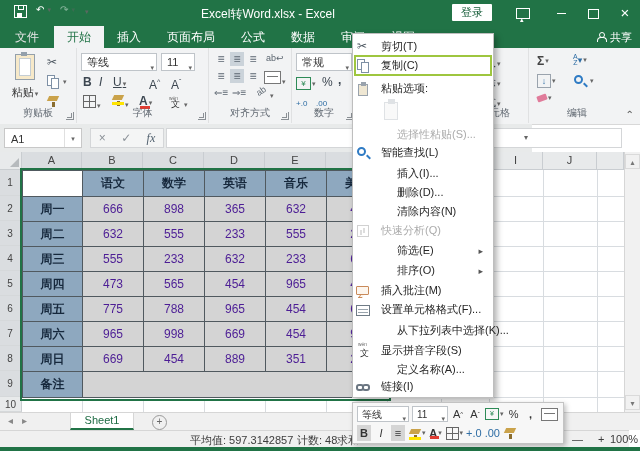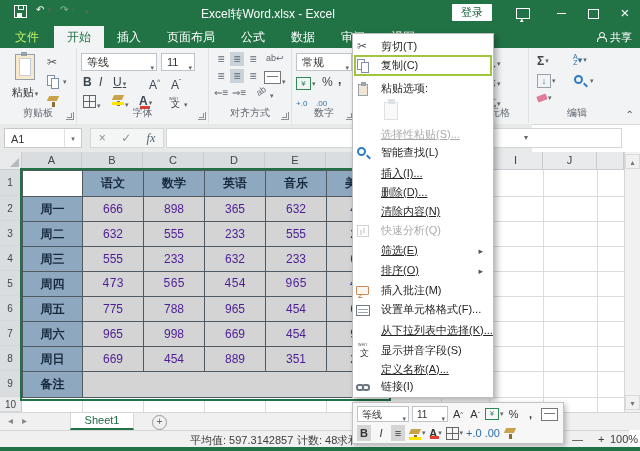--- a/index.html
+++ b/index.html
@@ -18,21 +18,21 @@
   .login{position:absolute;left:452px;top:4px;width:40px;height:17px;background:#fff;color:#155c38;
          font-size:11px;line-height:17px;text-align:center;border-radius:1px;}
   .winbtn{position:absolute;top:0;width:26px;height:26px;text-align:center;line-height:26px;color:#fff;font-size:13px;}
   .ricon{display:inline-block;width:12px;height:9px;border:1px solid #fff;position:relative;vertical-align:middle;}
   .ricon::after{content:"▴";position:absolute;left:3px;top:-2px;font-size:7px;color:#fff;}
   .maxicon{display:inline-block;width:9px;height:8px;border:1px solid #fff;vertical-align:middle;}
   .minicon{display:inline-block;width:9px;height:1px;background:#fff;vertical-align:middle;}
   
   .tabrow{position:absolute;left:0;top:26px;width:640px;height:22px;background:#217346;color:#fff;display:flex;}
   .tab{padding:0 13px;line-height:22px;font-size:12px;}
-  .tab.filetab{background:#217346;color:#bef264;padding:0 15px;}
+  .tab.filetab{background:#217346;color:#e5e5e5;padding:0 15px;}
   .tab.active{background:#F2F3F4;color:#217346;}
   .share{position:absolute;right:8px;top:0;line-height:22px;font-size:11px;display:flex;align-items:center;gap:4px;}
   .person{display:inline-block;width:10px;height:10px;position:relative;}
   .person::before{content:"";position:absolute;left:3px;top:0;width:4px;height:4px;border:1px solid #fff;border-radius:50%;}
   .person::after{content:"";position:absolute;left:1px;top:5px;width:8px;height:4px;border:1px solid #fff;border-bottom:none;border-radius:4px 4px 0 0;}
   
   .ribbon{position:absolute;left:0;top:48px;width:640px;height:76px;background:#F2F3F4;border-bottom:1px solid #D8D8D8;}
   .rgroup{position:absolute;top:0;height:75px;border-right:1px solid #E0E1E2;}
   .glabel{position:absolute;bottom:3px;left:0;right:0;text-align:center;font-size:10px;color:#5f6770;}
   .launcher{position:absolute;right:2px;bottom:3px;width:7px;height:7px;border-right:1px solid #8a8f94;border-bottom:1px solid #8a8f94;}
@@ -134,21 +134,21 @@
   .statusbar{position:absolute;left:0;top:430px;width:629px;height:17px;background:#F0F0F0;border-top:1px solid #D6D6D6;
              box-sizing:border-box;font-size:11px;color:#3c3c3c;}
   .statusbar .st{position:absolute;top:2px;white-space:nowrap;}
   .greenstrip{position:absolute;left:0;top:447px;width:640px;height:4px;background:#217346;}
   
   .ctxmenu{position:absolute;left:352px;top:33px;width:140px;height:363px;background:#fff;border:1px solid #BEBEBE;
            box-shadow:3px 3px 6px rgba(0,0,0,.3);z-index:20;}
   .cmi{position:absolute;left:2px;right:2px;height:19px;display:flex;align-items:center;font-size:11px;color:#262626;}
   .cmi .cmicon{width:18px;display:flex;justify-content:center;flex:0 0 18px;}
   .cmi .cmlabel{margin-left:8px;white-space:nowrap;}
-  .cmi.noicon .cmlabel{margin-left:26px;text-decoration:underline;}
+  .cmi.noicon .cmlabel{margin-left:42px;}
   .cmi .cmarrow{position:absolute;right:8px;font-size:9px;color:#555;}
   .cmi.dis{color:#ABABAB;}
   .cmi.dis .mi{opacity:.45;}
   .cmi.hl{outline:2px solid #9EC63F;outline-offset:-1px;}
   .cmi.bigrow{height:26px;}
   .cmi.bigrow .cmicon{margin-left:26px;}
   
   .minibar{position:absolute;left:352px;top:402px;width:212px;height:42px;background:#F7F7F7;border:1px solid #C3C3C3;
            box-shadow:2px 2px 5px rgba(0,0,0,.25);z-index:30;box-sizing:border-box;}
   .mrow{position:absolute;left:4px;right:2px;height:18px;display:flex;align-items:center;gap:3px;}
@@ -397,21 +397,21 @@
             <td class="dcell fcell">23</td>
           </tr>
           <tr style="height: 25px;">
             <td class="labcell">周三</td>
             <td class="dcell">555</td>
             <td class="dcell">233</td>
             <td class="dcell">632</td>
             <td class="dcell">233</td>
             <td class="dcell fcell">66</td>
           </tr>
-          <tr style="height: 25px; font-family: Liberation Mono, monospace;">
+          <tr style="height: 25px;">
             <td class="labcell">周四</td>
             <td class="dcell">473</td>
             <td class="dcell">565</td>
             <td class="dcell">454</td>
             <td class="dcell">965</td>
             <td class="dcell fcell">45</td>
           </tr>
           <tr style="height: 25px;">
             <td class="labcell">周五</td>
             <td class="dcell">775</td>

